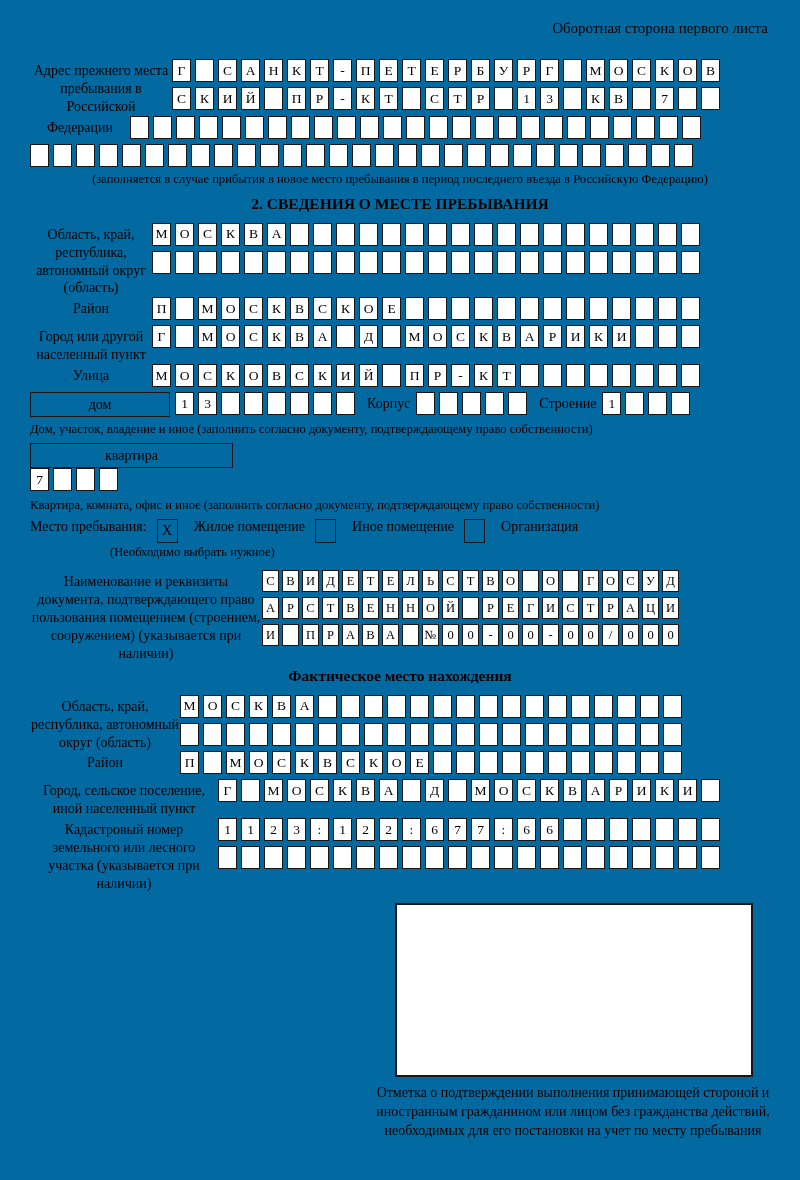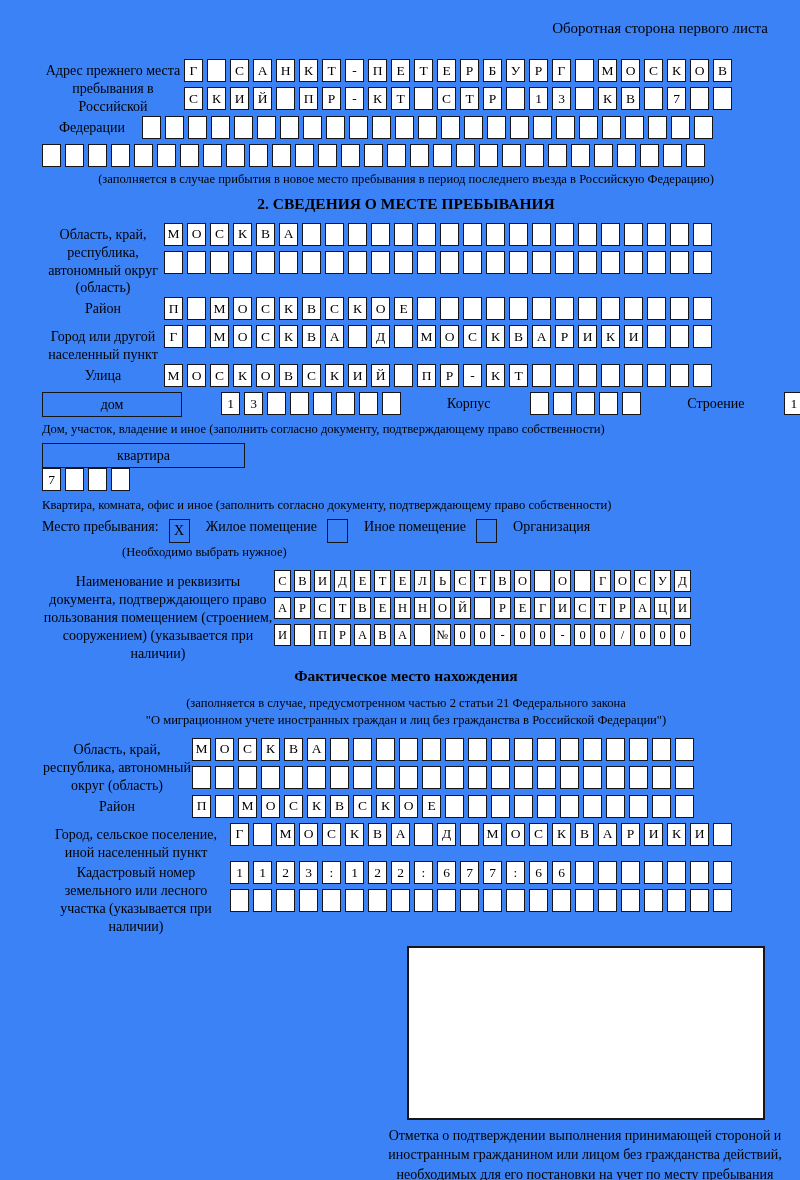--- a/index.html
+++ b/index.html
@@ -1,18 +1,18 @@
 <!DOCTYPE html>
 <html><head>
 <meta charset="utf-8">
 <style>
   * { box-sizing: border-box; margin: 0; padding: 0; }
   html, body { background: #ffffff; color: #000; }
   body { font-family: "Liberation Serif", "DejaVu Serif", serif; font-size: 14px; }
-  .page { width: 800px; height: 1180px; padding: 8px 30px 0 42px; overflow: hidden; background: #3b82f6; }
+  .page { width: 800px; height: 1180px; padding: 8px 30px 0 30px; overflow: hidden; background: #0369a1; }
 
   .header-note { text-align: right; font-size: 15px; margin: 12px 2px 22px 0; }
 
   .frow { display: flex; align-items: flex-start; text-align: center; }
   .label { line-height: 1.28; padding-top: 3px; }
   .w142 { width: 142px; flex: none; }
   .w100 { width: 100px; flex: none; }
   .w122 { width: 122px; flex: none; }
   .w232 { width: 232px; flex: none; }
   .w150 { width: 150px; flex: none; }
@@ -31,21 +31,21 @@
   .caption { font-size: 12.6px; text-align: center; margin: 1px 0 8px 0; }
   .caption-left { font-size: 12.6px; margin: 0 0 6px 0; }
   .sec-title { font-weight: bold; font-size: 15.5px; text-align: center; margin: 4px 0 10px 0; }
 
   .dom-box {
     width: 140px; height: 25px; border: 1.5px solid #161616; flex: none;
     display: flex; align-items: center; justify-content: center; margin-right: 5px;
   }
   .kv-box { width: 203px; }
   .inline-label { padding-top: 4px; margin: 0 6px 0 12px; }
-  .house-row { margin-bottom: 2px; gap: 34px; }
+  .house-row { margin-bottom: 2px; }
 
   .stay-row { display: flex; align-items: flex-start; margin: 6px 0 2px 0; }
   .chk {
     flex: none; width: 21px; height: 24px; border: 1.5px solid #161616;
     display: flex; align-items: center; justify-content: center; font-size: 14px;
     margin: 0 16px 0 10px;
   }
   .stay-note { font-size: 12.6px; margin: 2px 0 10px 80px; }
 
   .actual-captions { font-size: 12.6px; text-align: center; line-height: 1.4; margin-bottom: 8px; }
@@ -458,24 +458,20 @@
           <span class="cell">0</span>
           <span class="cell">/</span>
           <span class="cell">0</span>
           <span class="cell">0</span>
           <span class="cell">0</span>
         </div>
     </div>
   </div>
 
   <div class="sec-title">Фактическое место нахождения</div>
-  <div class="actual-captions">
-    <div>(заполняется в случае, предусмотренном частью 2 статьи 21 Федерального закона</div>
-    <div>"О миграционном учете иностранных граждан и лиц без гражданства в Российской Федерации")</div>
-  </div>
 
   <div class="frow">
     <div class="label w150">Область, край, республика, автономный округ (область)</div>
     <div>
       <div class="cells">
           <span class="cell">М</span>
           <span class="cell">О</span>
           <span class="cell">С</span>
           <span class="cell">К</span>
           <span class="cell">В</span>

